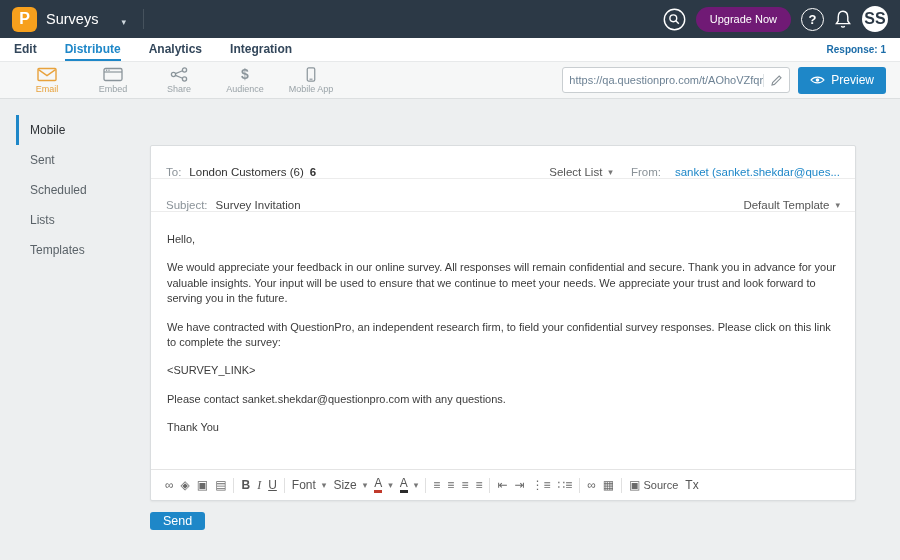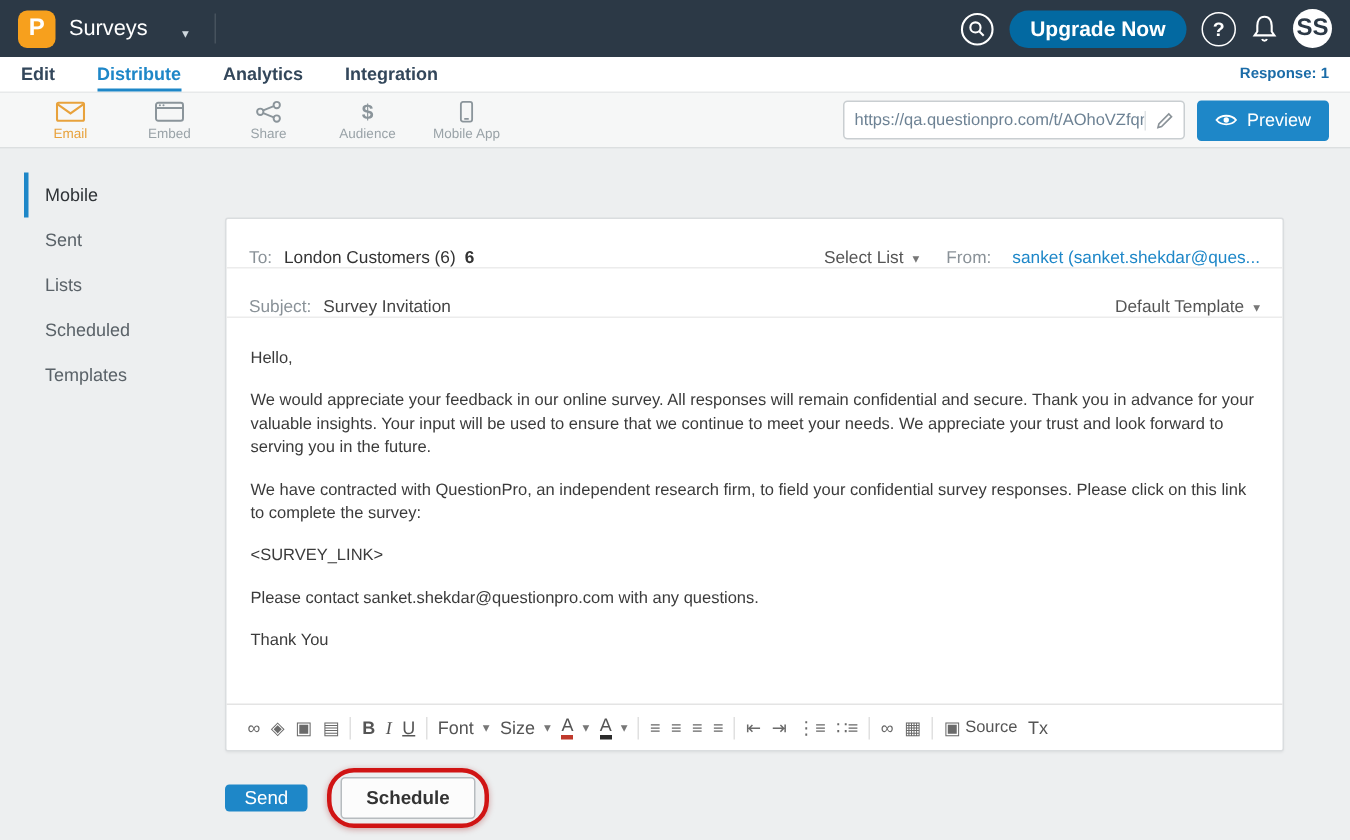--- a/index.html
+++ b/index.html
@@ -14,22 +14,22 @@
   .caret { font-size:9px; color:#cfd8de; }
   .topbar-sep { width:1px; height:20px; background:#46525d; margin:0 8px; }
   .breadcrumb { display:flex; align-items:center; gap:8px; font-size:14.5px; }
   .crumb-parent { color:#45a3c9; cursor:pointer; }
   .crumb-sep { color:#8a959d; font-size:15px; }
   .crumb-current { color:#fff; font-weight:bold; }
   .topbar-right { margin-left:auto; display:flex; align-items:center; gap:10px; }
   .icon-circle { width:23px; height:23px; border:1.5px solid #fff; border-radius:50%; color:#fff;
                  display:flex; align-items:center; justify-content:center; font-size:13px; font-weight:bold; cursor:pointer; }
   .flat-icon { display:flex; align-items:center; cursor:pointer; }
-  .upgrade { background:#0369a1; color:#fff; border:none; border-radius:13px; height:25px; padding:0 14px;
-             font-size:14px; font-weight:bold; cursor:pointer; font-family:inherit; }
+  .upgrade { background:#701a75; color:#fff; border:none; border-radius:13px; height:25px; padding:0 14px;
+             font-size:11px; font-weight:normal; cursor:pointer; font-family:inherit; }
   .avatar { width:26px; height:26px; border-radius:50%; background:#fff; color:#2c3946; font-size:16px;
             font-weight:bold; display:flex; align-items:center; justify-content:center; cursor:pointer; }
 
   
   .nav { height:24px; background:#fff; display:flex; align-items:center; padding:0 14px; gap:28px;
          font-size:12px; font-weight:bold; color:#33475b; border-bottom:1px solid #e7e9ea; }
   .nav .tab { height:100%; display:flex; align-items:center; border-bottom:2px solid transparent; cursor:pointer; }
   .nav .tab.active { color:#1e87c8; border-bottom-color:#1e87c8; }
   .response { margin-left:auto; color:#1b6ca8; font-size:10px; font-weight:bold; }
 
@@ -189,22 +189,22 @@
       <span>Preview</span>
     </button>
   </div>
 </div>
 
 <div class="content">
 
   <aside class="sidebar">
     <div class="side-item active">Mobile</div>
     <div class="side-item">Sent</div>
+    <div class="side-item">Scheduled</div>
     <div class="side-item">Lists</div>
-    <div class="side-item">Scheduled</div>
     <div class="side-item">Templates</div>
   </aside>
 
   <div class="card">
 
     <div class="frow">
       <span class="label-muted">To:</span>
       <span class="to-value">London Customers (6)</span>
       <span class="to-count">6</span>
       <span class="row-right">
@@ -282,18 +282,15 @@
       <span class="ebtn">
         <span class="glyph">▣</span>
         <span class="src-label">Source</span>
       </span>
       <span class="ebtn">Tx</span>
     </div>
   </div>
 
   <div class="actions">
     <button class="send-btn">Send</button>
-    <span class="schedule-ring">
-      <button class="schedule-btn">Schedule</button>
-    </span>
   </div>
 
 </div>
 
 </body></html>

